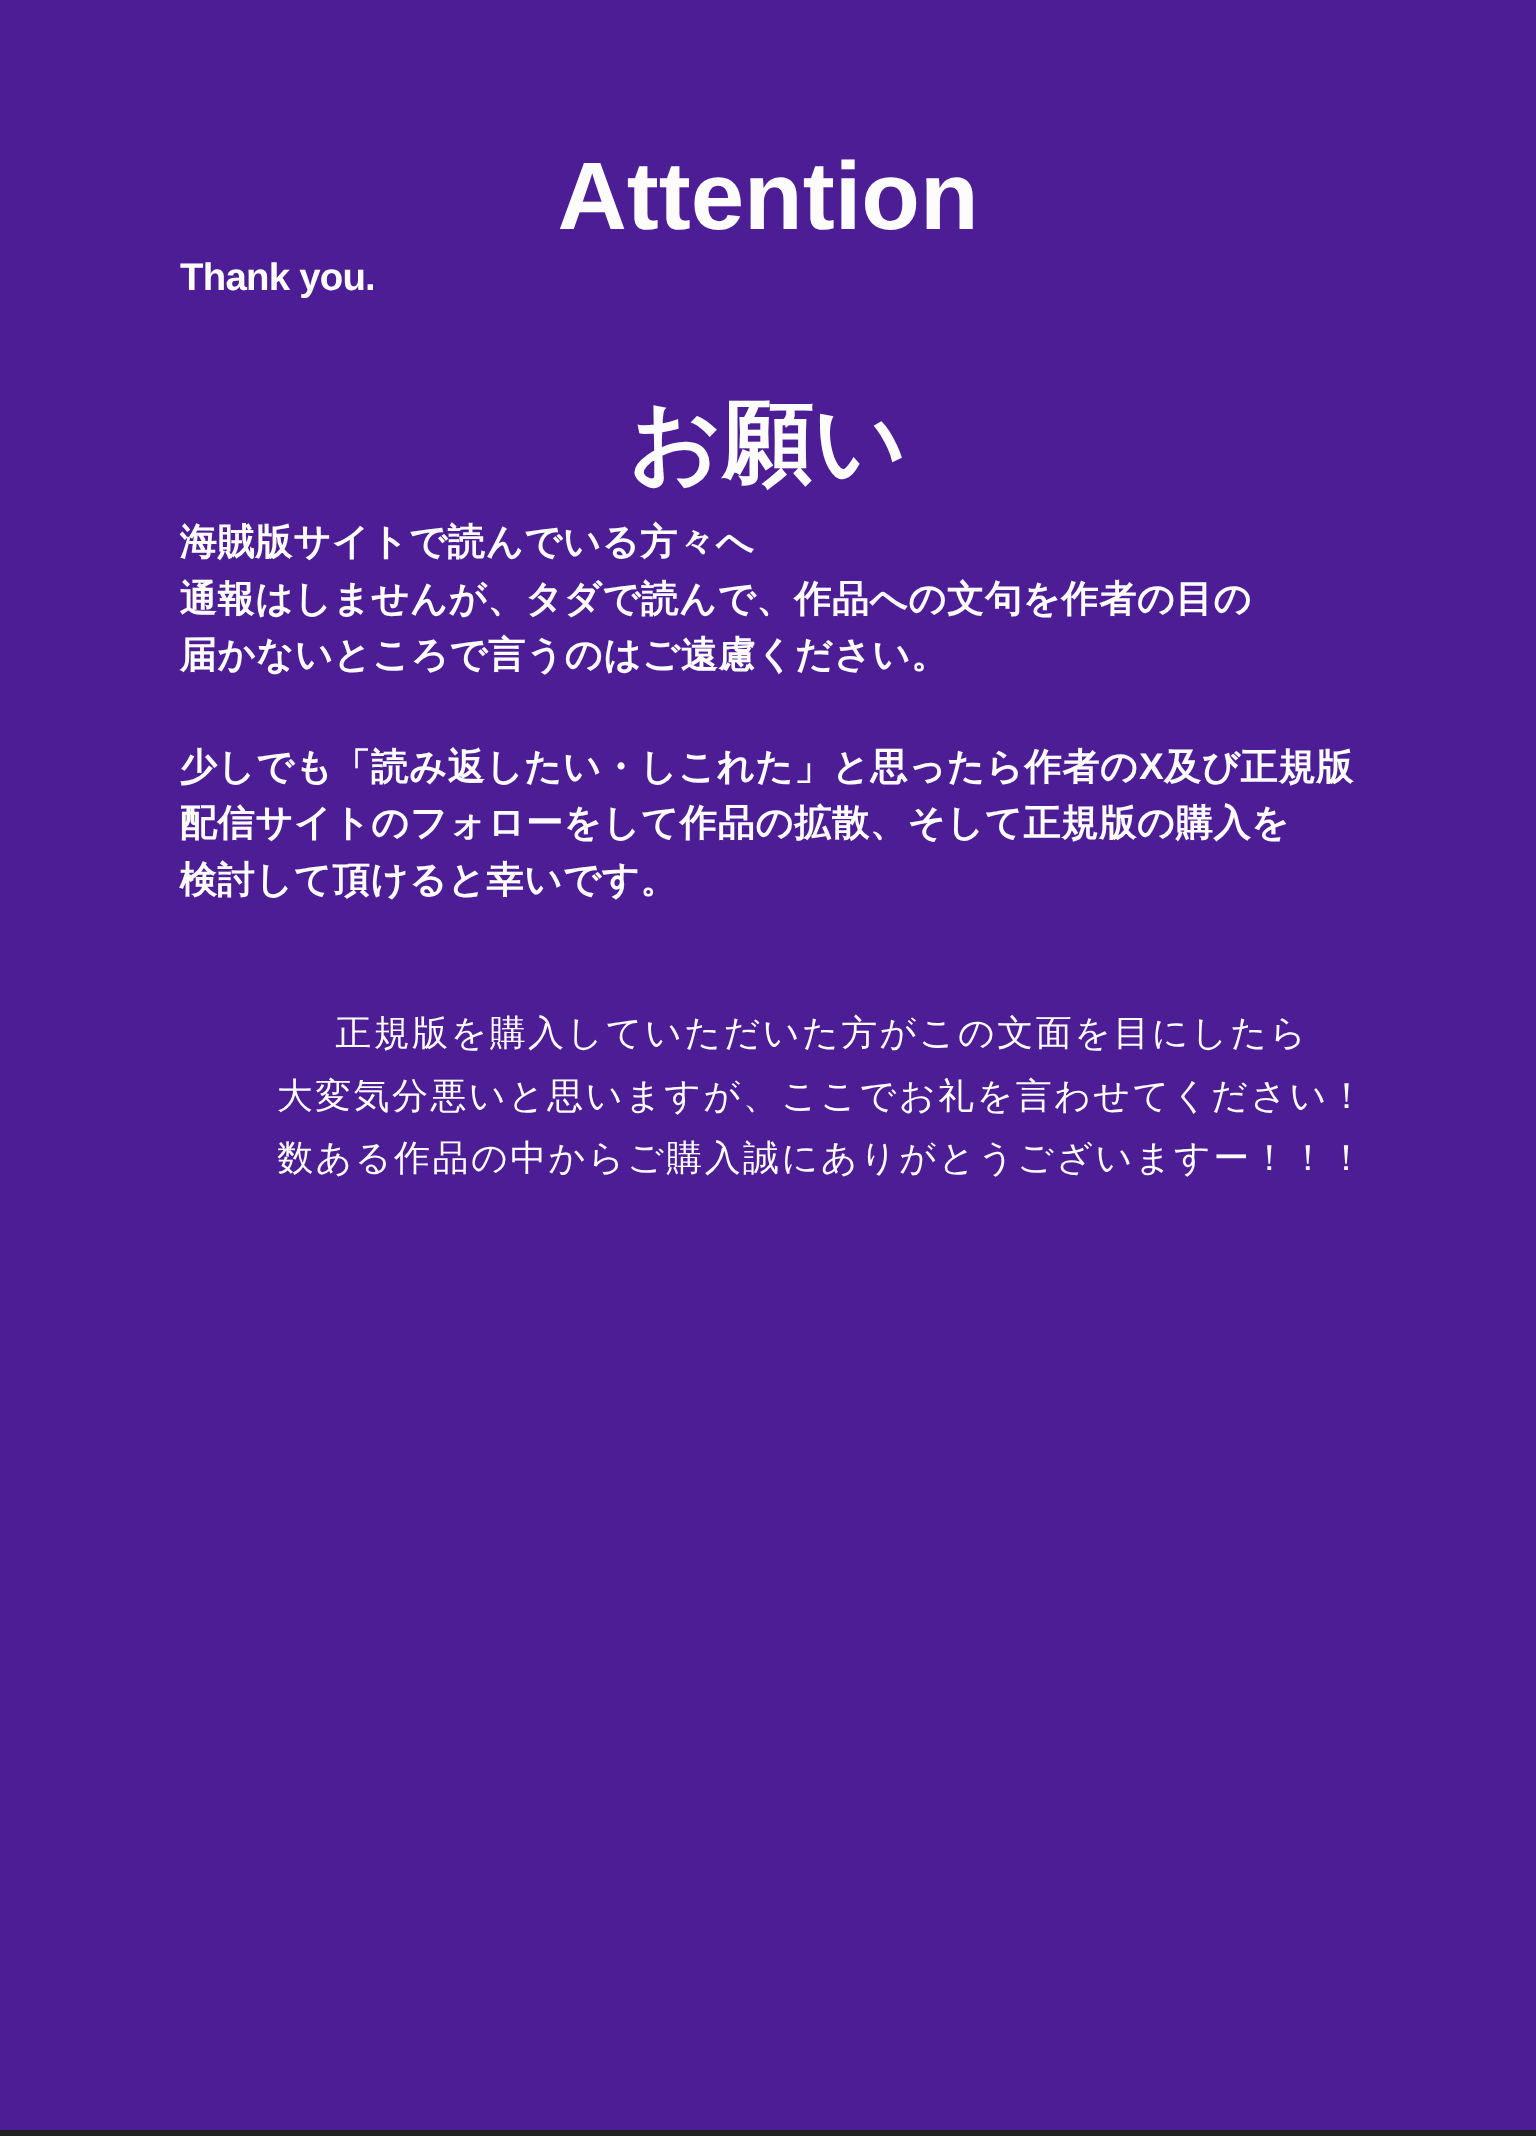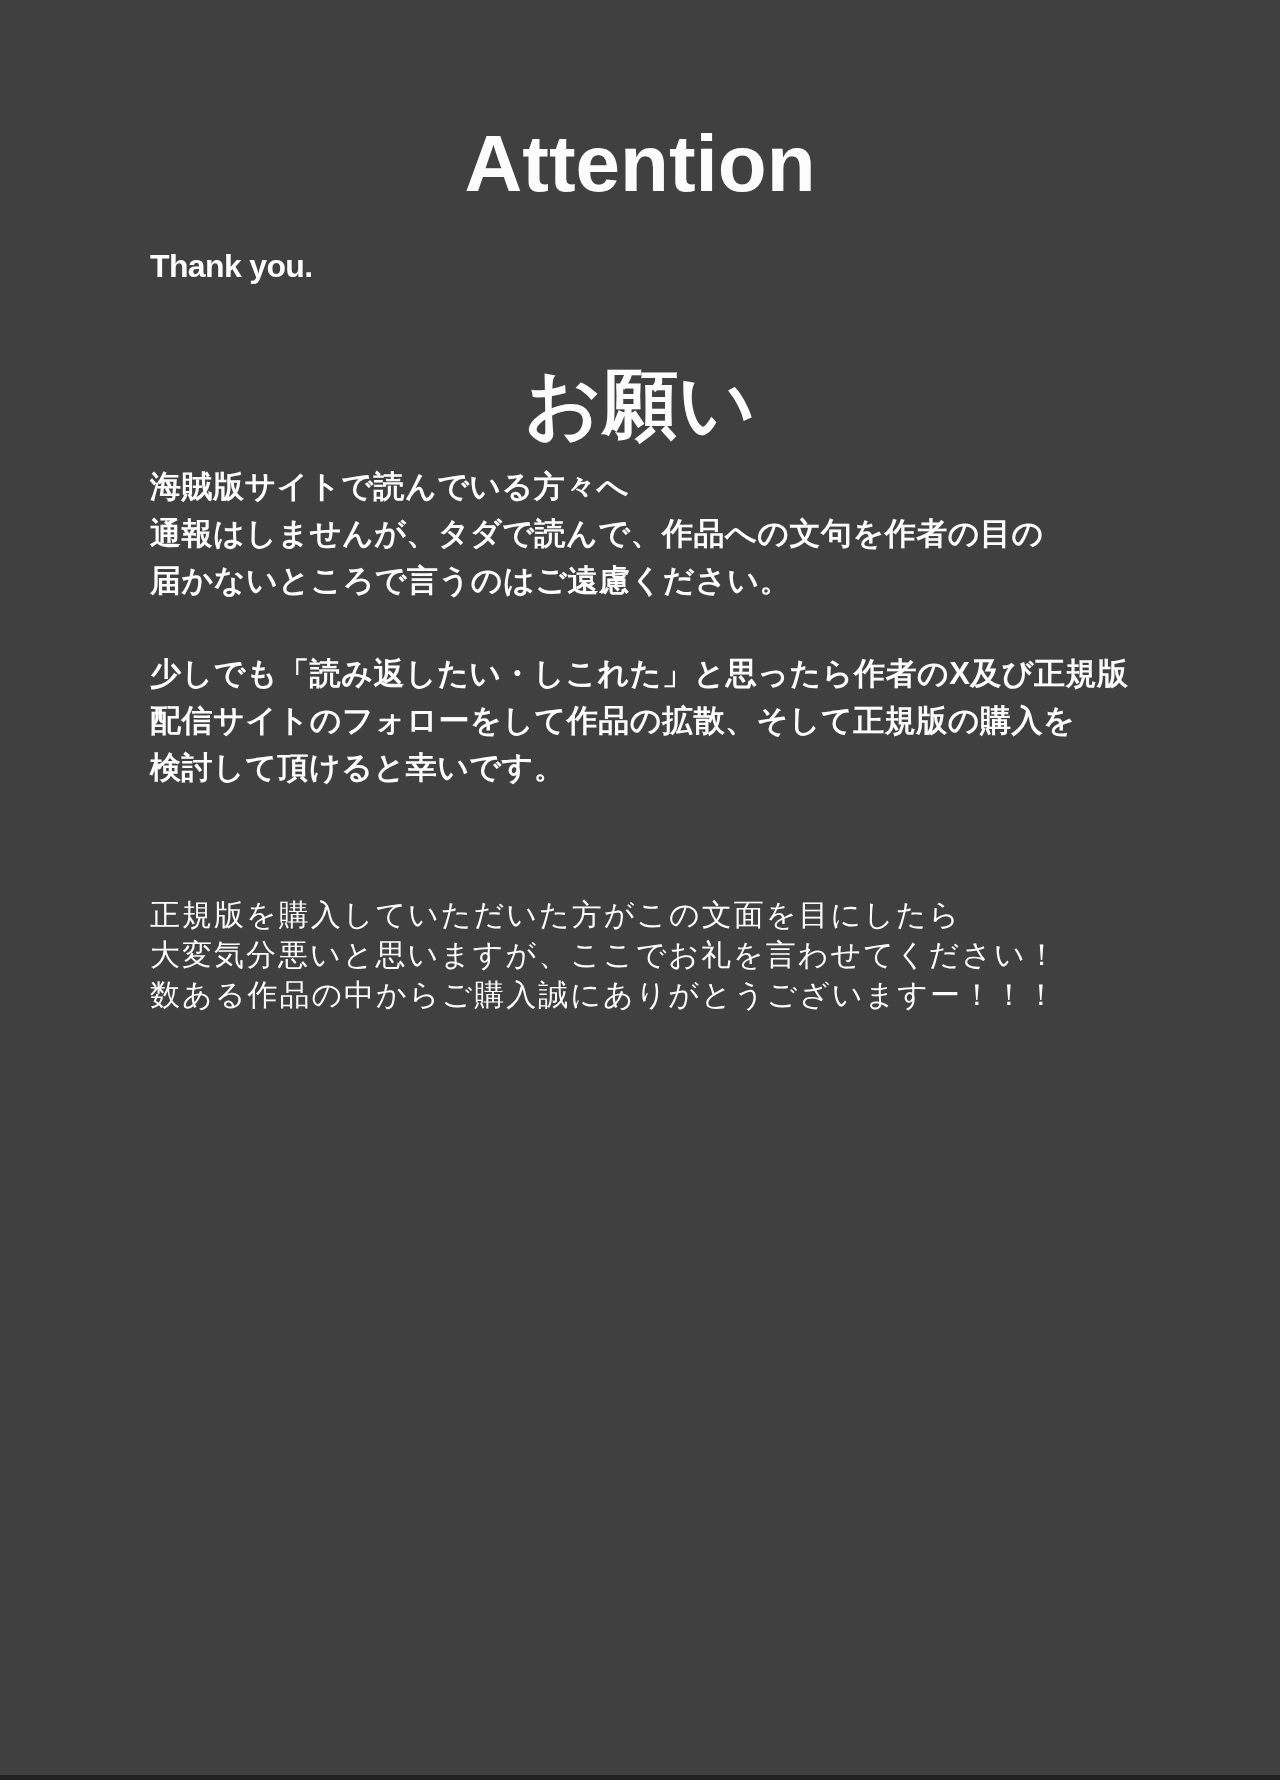--- a/index.html
+++ b/index.html
@@ -4,21 +4,21 @@
 <style>
   html, body {
     margin: 0;
     padding: 0;
     background: #000;
   }
   .page {
     position: relative;
     width: 1280px;
     height: 1780px;
-    background: #404040;
+    background: #4c1d95;
     overflow: hidden;
     color: #fcfcfc;
     font-family: "Liberation Sans", sans-serif;
   }
   .title-en {
     margin: 0;
     padding-top: 116px;
     font-size: 80px;
     line-height: 96px;
     font-weight: bold;
@@ -31,45 +31,46 @@
     margin-right: 60px;
   }
   .para.en {
     font-size: 32px;
     line-height: 38px;
     font-weight: bold;
     letter-spacing: -0.02em;
   }
   .p-en-1 { margin-top: 16px; }
   .p-en-2 { margin-top: 42px; }
-  .p-en-thanks { margin-top: 35px; }
+  .p-en-thanks { }
   .p-en-3 { margin-top: 37px; }
   .title-jp {
     margin: 12px;
     margin-top: 71px;
     font-size: 76px;
     line-height: 95px;
     font-weight: bold;
     text-align: center;
   }
   .para.jp {
     font-size: 31px;
     line-height: 47px;
     font-weight: bold;
     letter-spacing: 0.5px;
   }
   .p-jp-1 { margin-top: 6px; }
   .p-jp-2 { margin-top: 46px; }
   .para.jp-serif {
-    margin-top: 104px;
+    margin-top: 80px;
     font-family: "DejaVu Serif", "Liberation Serif", serif;
     font-size: 30px;
-    line-height: 40px;
+    line-height: 52px;
     font-weight: normal;
     letter-spacing: 2px;
+    text-align: center;
   }
   .bottom-strip {
     position: absolute;
     left: 0;
     bottom: 0;
     width: 100%;
     height: 5px;
     background: #212121;
   }
 </style>

